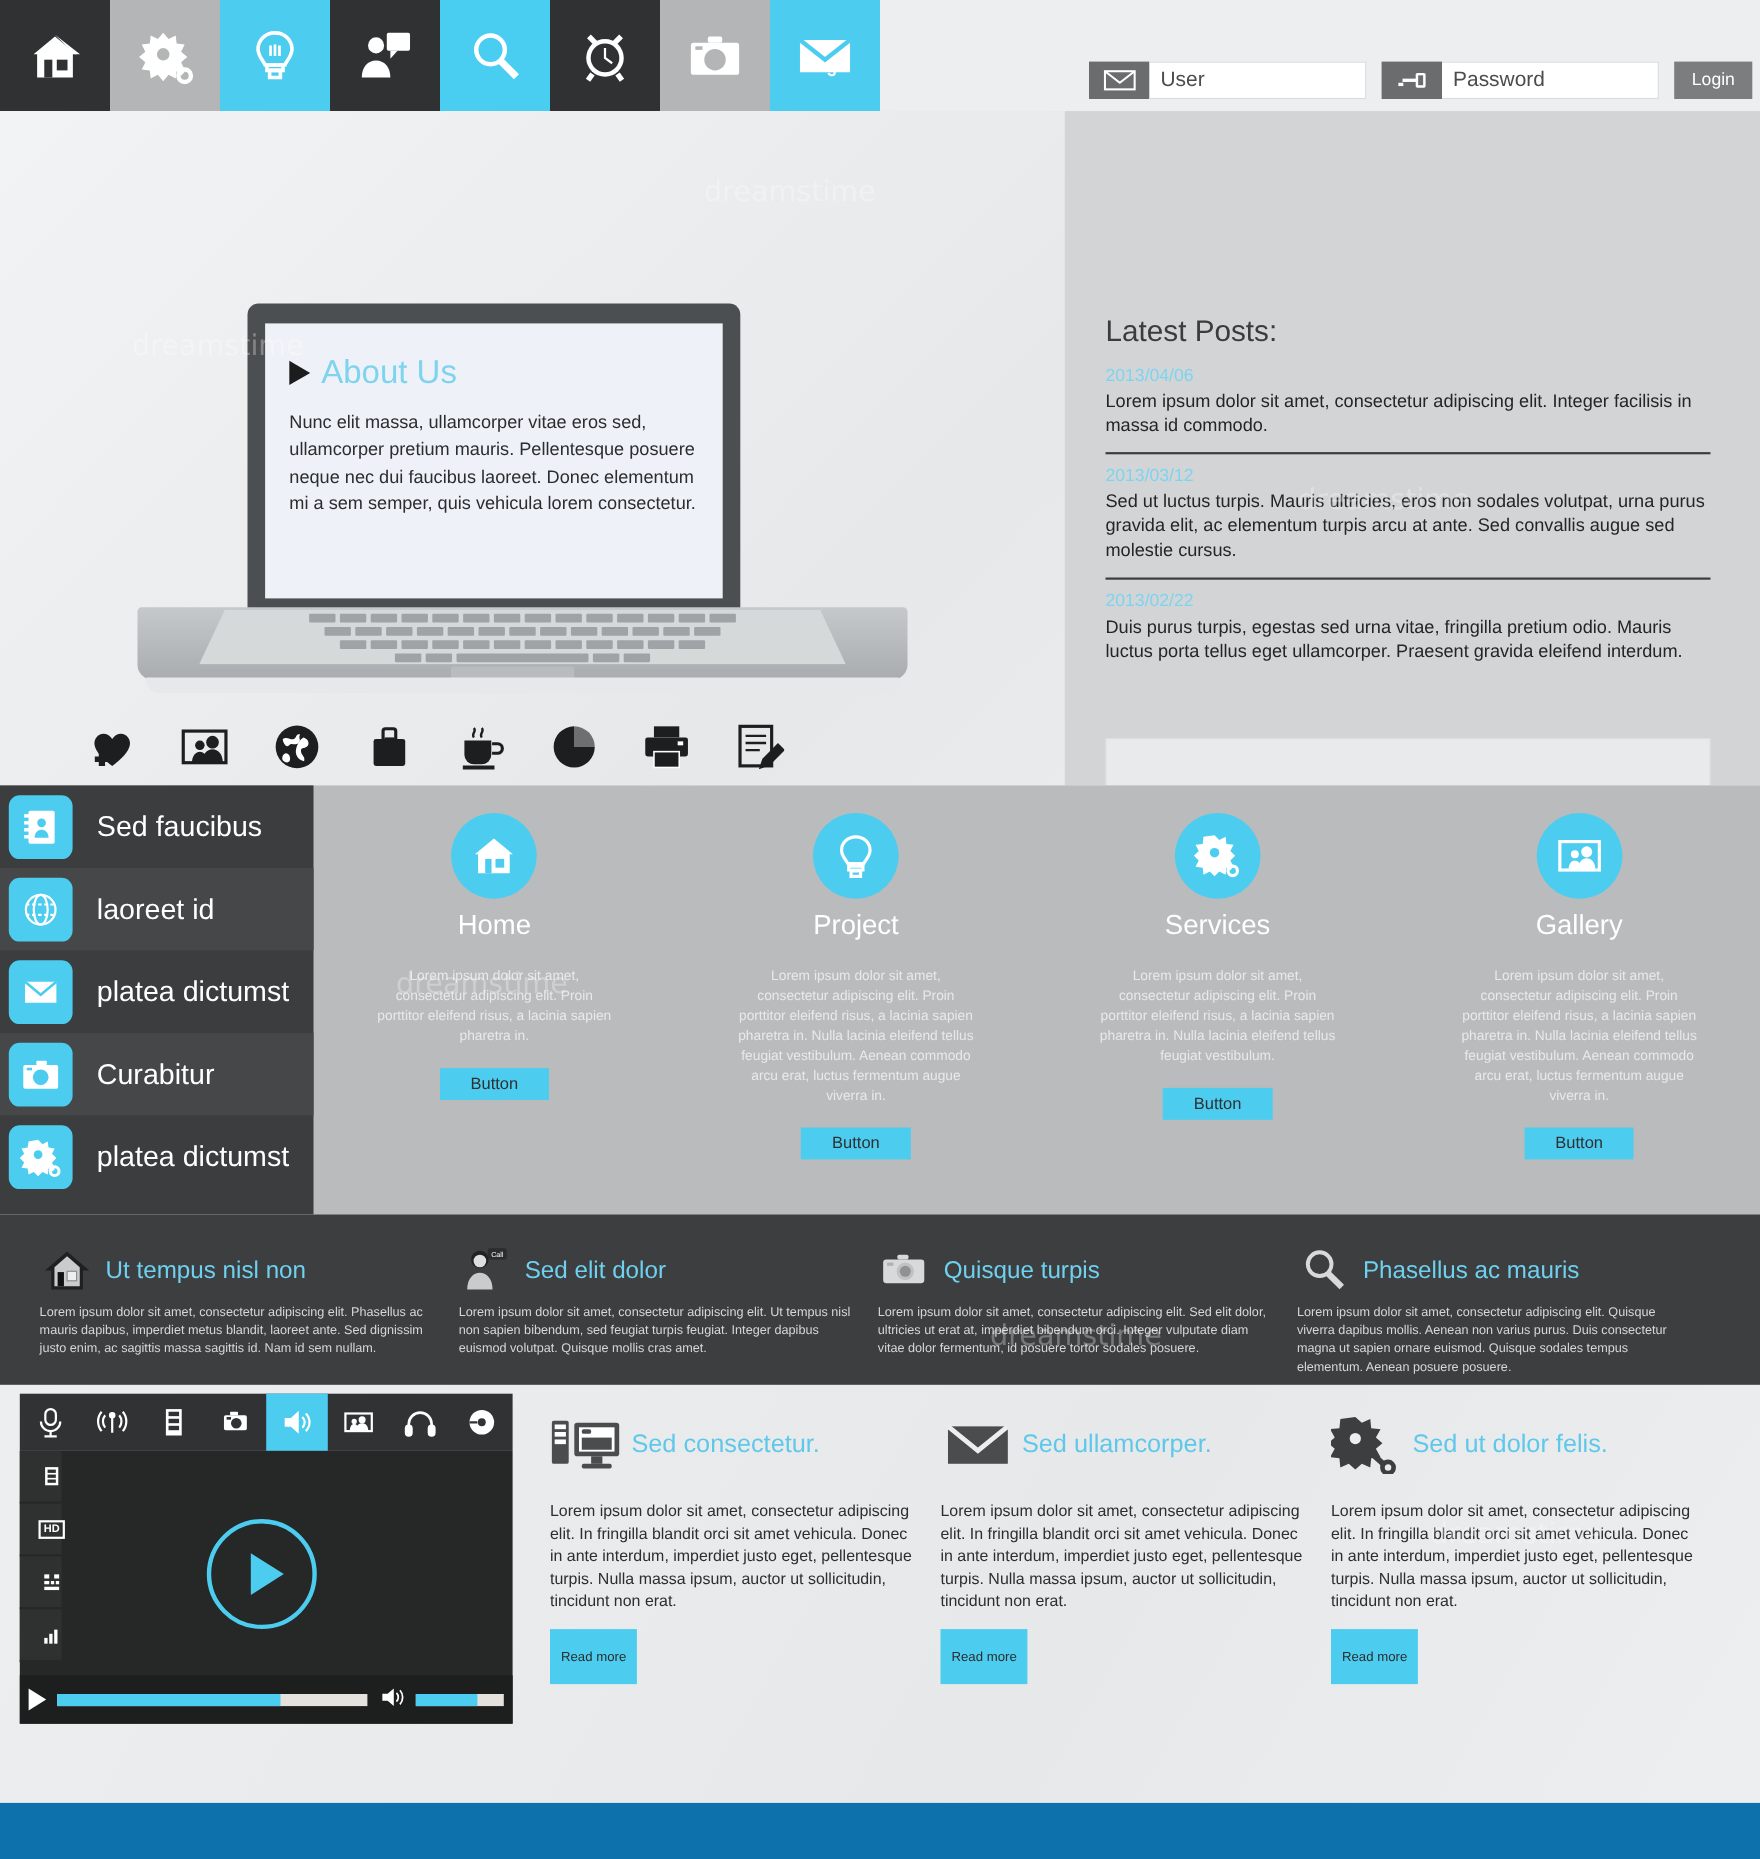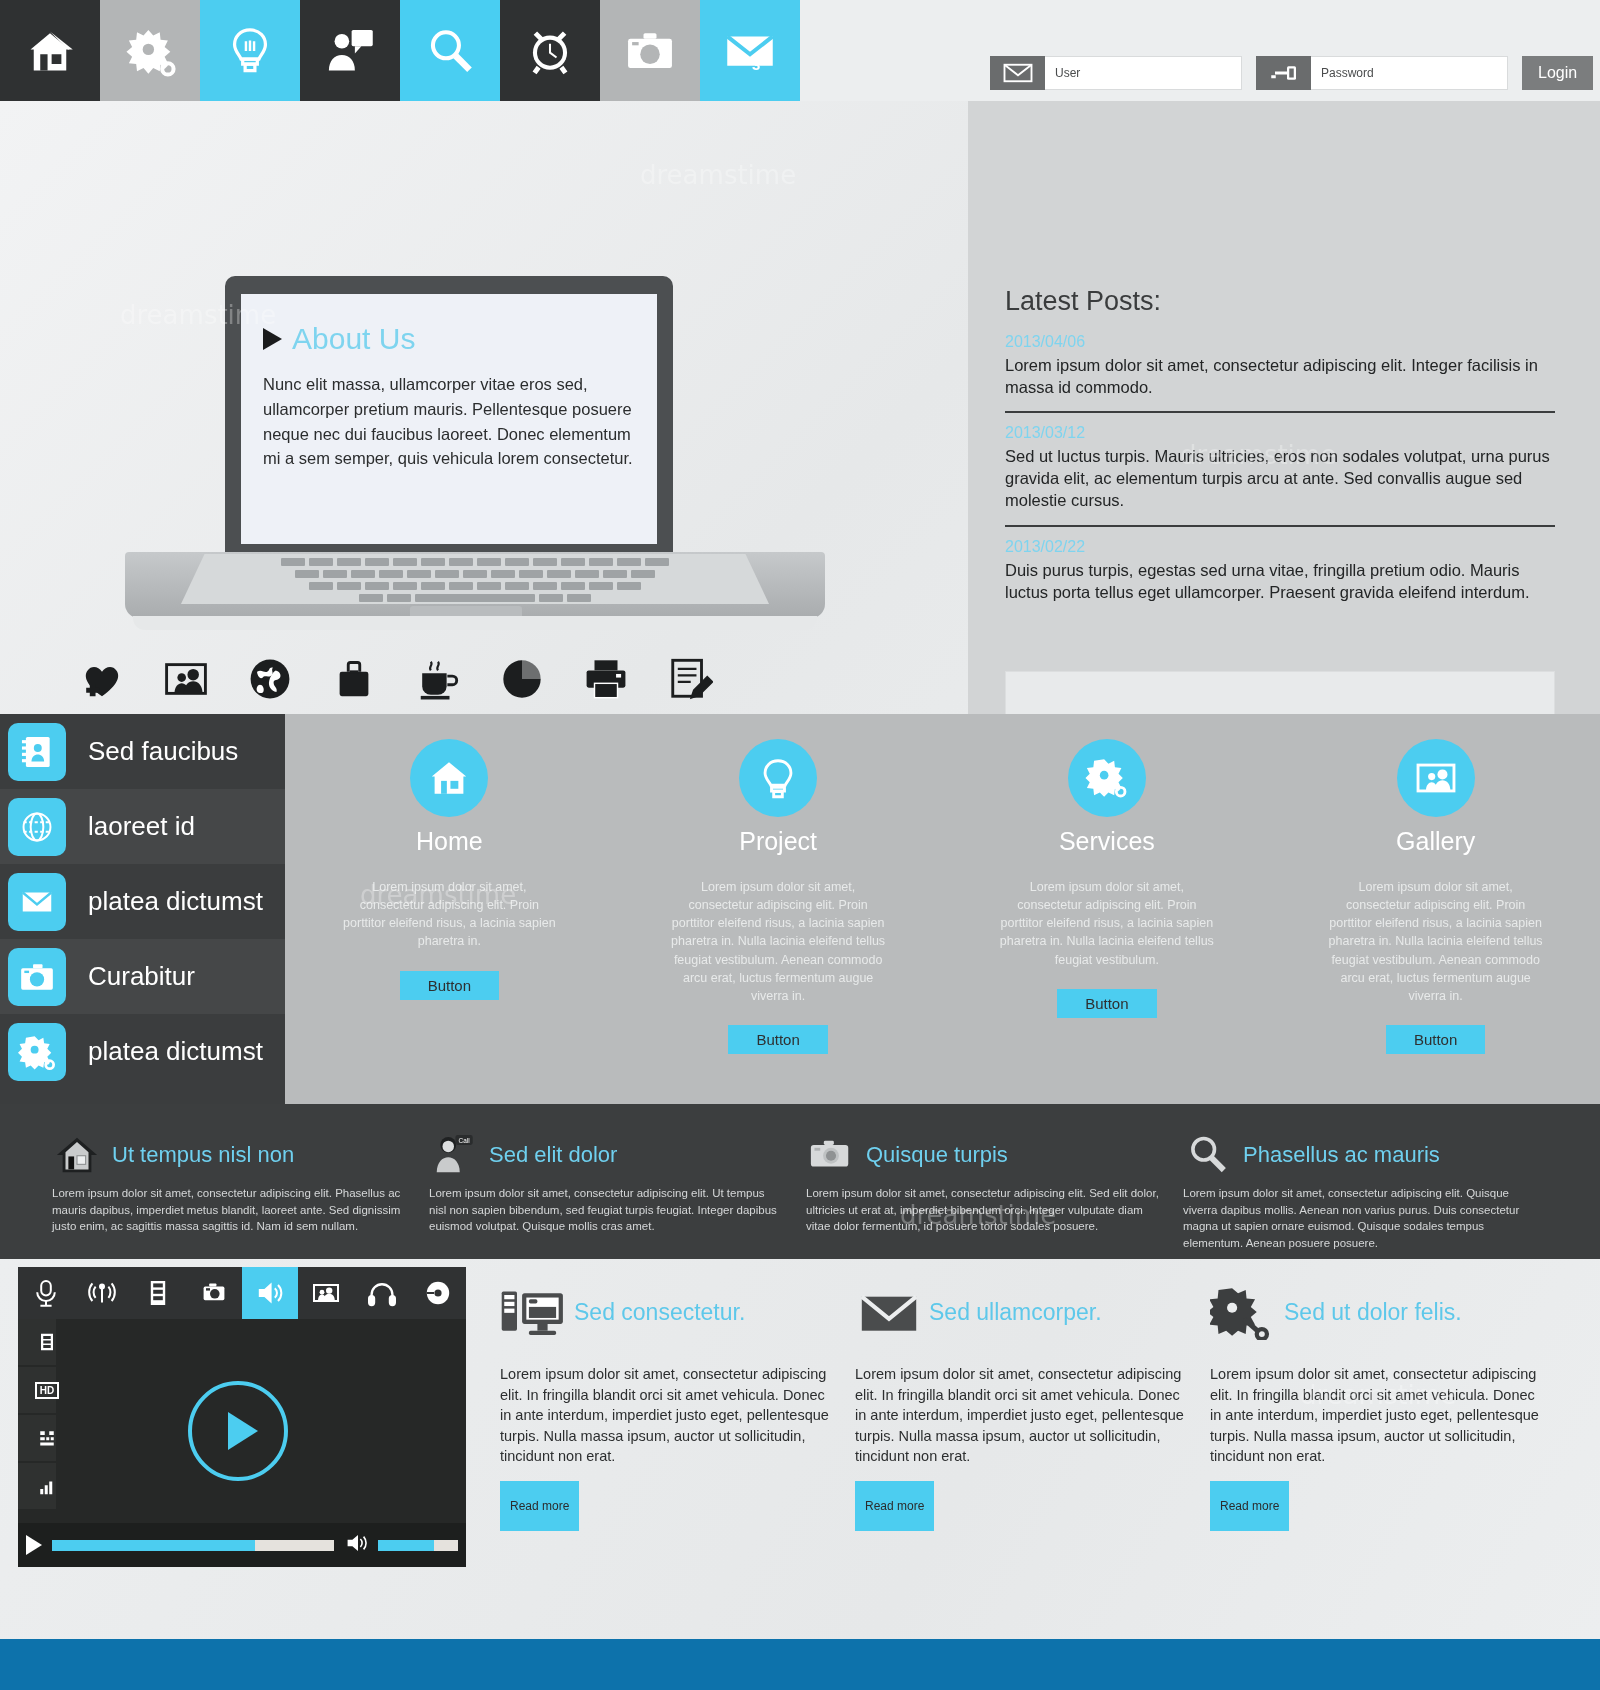--- a/index.html
+++ b/index.html
@@ -19,21 +19,21 @@
   .nav-gray { background:#b3b5b6; }
   .nav-cyan { background:#4ccdf0; }
   .nav-cyan2 { background:#49cef2; }
   .badge-num { position:absolute; left:52px; top:56px; color:#fff; font-size:15px; font-weight:bold; }
 
   .login-area { position:absolute; left:990px; top:56px; display:flex; align-items:center; gap:0; }
   .field-wrap { display:flex; height:34px; align-items:stretch; margin-right:14px; }
   .field-icon { width:55px; background:#6a6c6d; display:flex; align-items:center; justify-content:center; }
   .field-icon svg { width:30px; height:22px; }
   .field-input { width:197px; background:#fff; border:1px solid #d9dbdc; border-left:none;
-                 font-size:12px; color:#ec4899; padding:0 10px; font-family:"Liberation Sans", sans-serif; }
+                 font-size:19px; color:#ec4899; padding:0 10px; font-family:"Liberation Sans", sans-serif; }
   .field-input::placeholder { color:#4a4c4d; opacity:1; }
   .login-btn { height:34px; background:#7b7d7e; color:#fff; border:none; font-size:16px;
                padding:0 16px; font-family:"Liberation Sans", sans-serif; cursor:pointer; }
 
   
   .hero { position:relative; width:1600px; height:613px; background:#e9ebec;
           background-image: linear-gradient(135deg, #f2f3f4 0%, #e6e8e9 55%, #eceeef 100%); }
   .hero-right { position:absolute; left:968px; top:0; width:632px; height:613px; background:#d2d4d5; }
 
   .laptop { position:absolute; left:125px; top:175px; width:700px; height:370px; }
@@ -81,21 +81,21 @@
   .col { flex:1; text-align:center; padding-top:25px; }
   .col .circ { width:78px; height:78px; border-radius:50%; background:#4ccdf0; margin:0 auto;
                display:flex; align-items:center; justify-content:center; }
   .col .circ svg { width:46px; height:46px; }
   .col h4 { color:#fff; font-size:25px; font-weight:normal; margin-top:10px; }
   .col p { color:#e8eaea; font-size:12.5px; line-height:1.45; margin:22px auto 0; width:215px; }
   .col .btn { display:inline-block; margin-top:20px; background:#4ccdf0; color:#2e3031; font-size:15px;
               padding:6px 28px; cursor:pointer; }
 
   
-  .dark { position:relative; width:1600px; height:155px; background:#3c3e3f; display:flex; padding:28px 40px 0 52px; }
+  .dark { position:relative; width:1600px; height:155px; background:#3c3e3f; display:flex; padding:28px 40px 0 36px; }
   .dcol { flex:1; padding-right:22px; }
   .dhead { display:flex; align-items:center; gap:10px; }
   .dhead svg { width:50px; height:46px; flex:none; }
   .dhead h5 { color:#6fd0ef; font-size:22px; font-weight:normal; }
   .dcol p { color:#d5d7d8; font-size:11.5px; line-height:1.45; margin-top:7px; }
 
   
   .bottom { position:relative; width:1600px; height:380px;
             background:linear-gradient(120deg,#eceeef 0%,#e6e8e9 60%,#eceeef 100%); }
   .player { position:absolute; left:18px; top:8px; width:448px; height:300px; }

